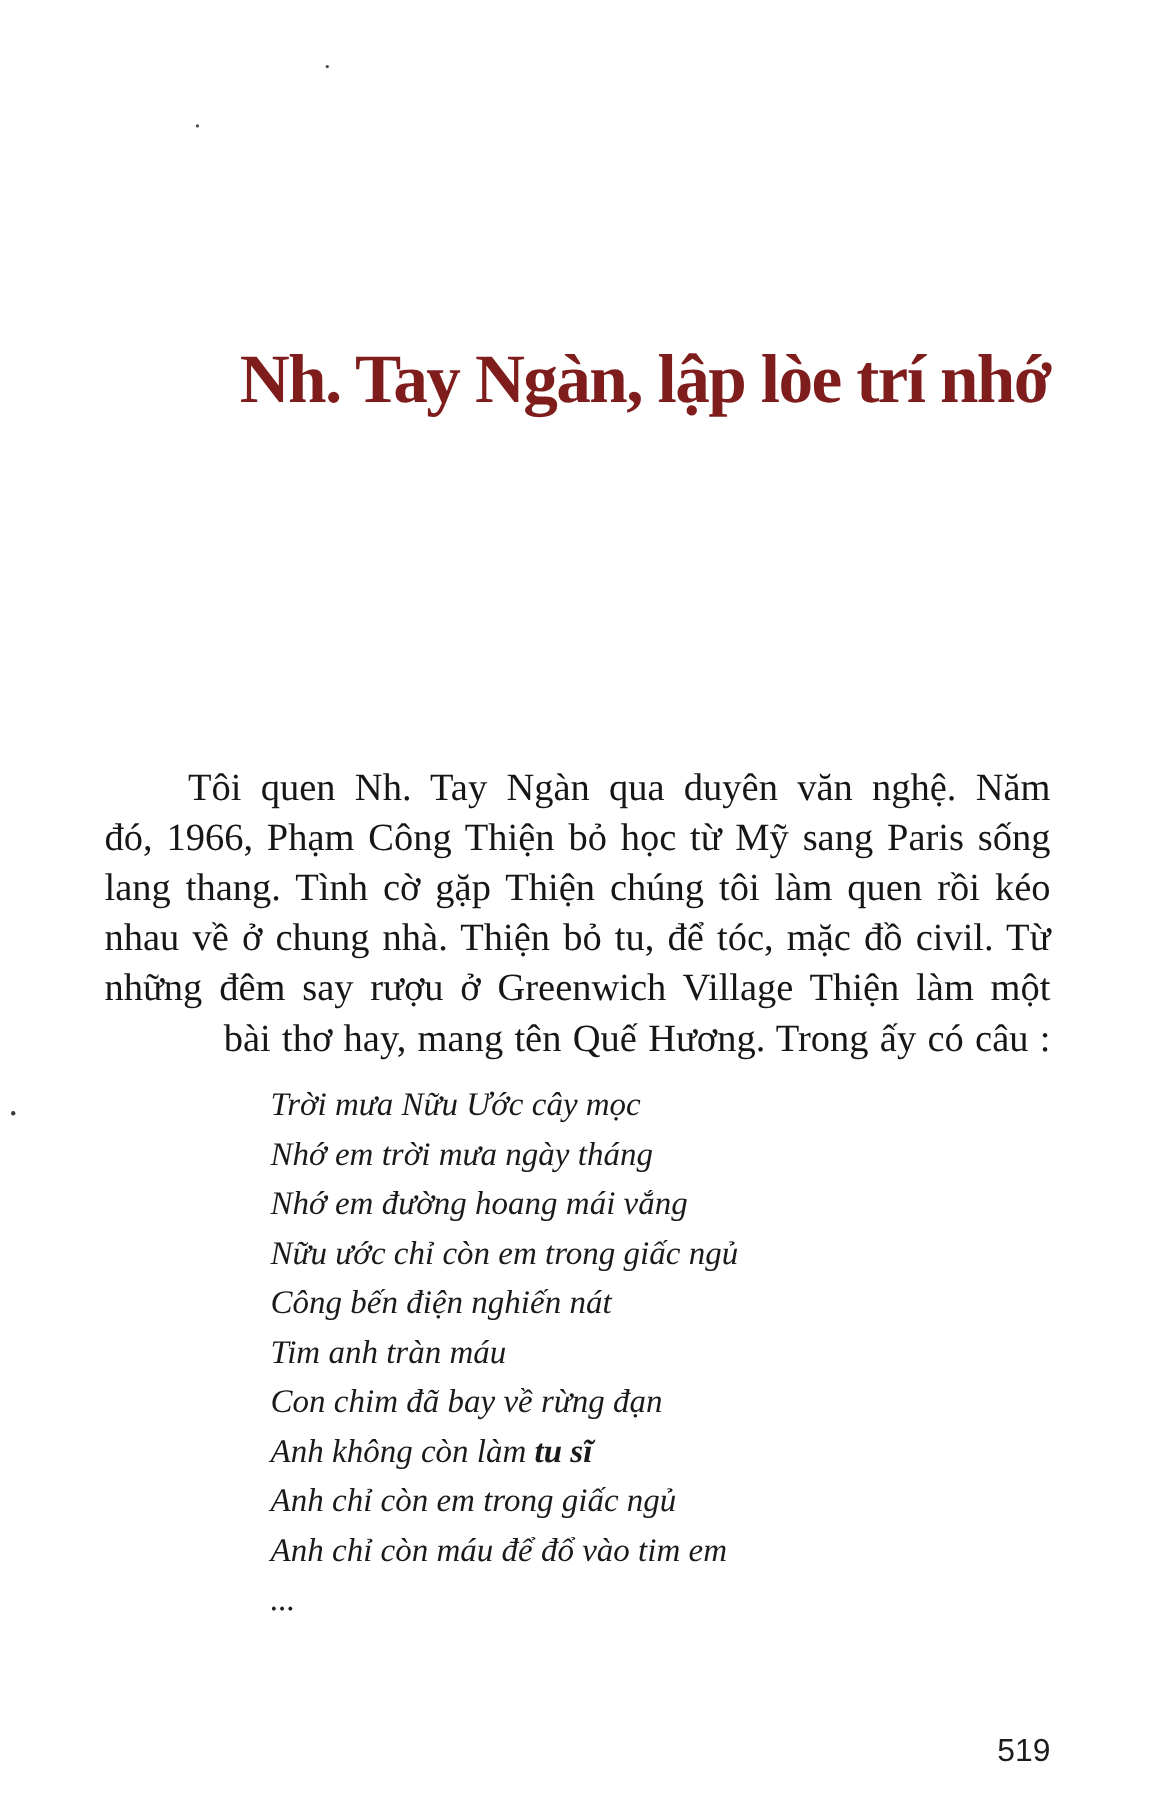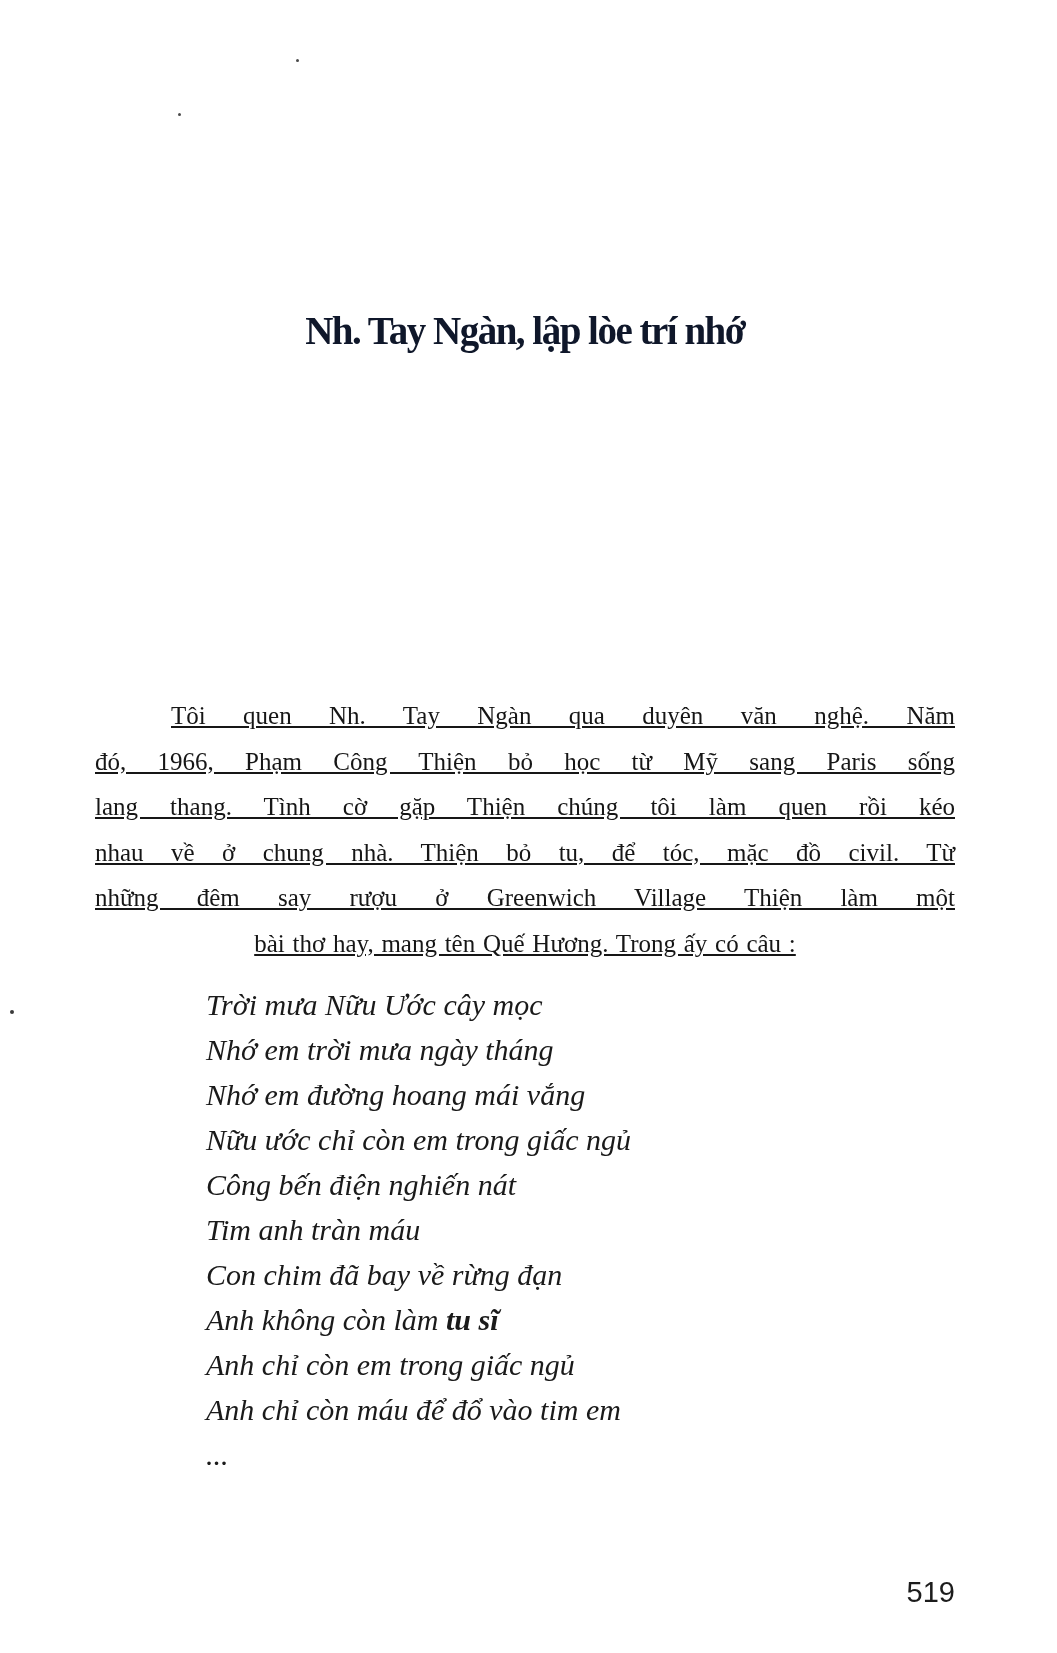--- a/index.html
+++ b/index.html
@@ -11,52 +11,51 @@
     background: #ffffff;
     color: #151515;
     font-family: "Liberation Serif", serif;
     overflow: hidden;
   }
   .chapter-title {
     position: absolute;
     left: 95px;
     top: 308px;
     width: 860px;
-    text-align: center;
+    text-align: right;
     font-weight: bold;
-    font-size: 39px;
+    font-size: 63px;
     letter-spacing: -1.5px;
     white-space: nowrap;
-    color: #0f172a;
+    color: #7f1d1d;
   }
   .paragraph {
     position: absolute;
     left: 95px;
     top: 693px;
     width: 860px;
-    font-size: 25px;
+    font-size: 35px;
     line-height: 45.5px;
     color: #161616;
-    text-decoration: underline;
   }
   .pline { white-space: normal; }
   .pline.just { text-align: justify; text-align-last: justify; }
   .pline.indent { text-indent: 76px; }
-  .pline.last { text-align: center; word-spacing: 1.5px; }
+  .pline.last { text-align: right; word-spacing: 1.5px; }
   .poem {
     position: absolute;
     left: 206px;
     top: 982px;
     width: 620px;
     font-style: italic;
     font-size: 30px;
     line-height: 45px;
     color: #1a1a1a;
   }
-  .vline { white-space: nowrap; }
+  .vline { white-space: nowrap; margin-left: 40px; }
   .bold-phrase { font-weight: bold; text-align: right; }
   .page-number {
     position: absolute;
     right: 102px;
     top: 1578px;
     font-family: "Liberation Sans", sans-serif;
     font-size: 29px;
     line-height: 1;
     color: #1c1c1c;
   }

